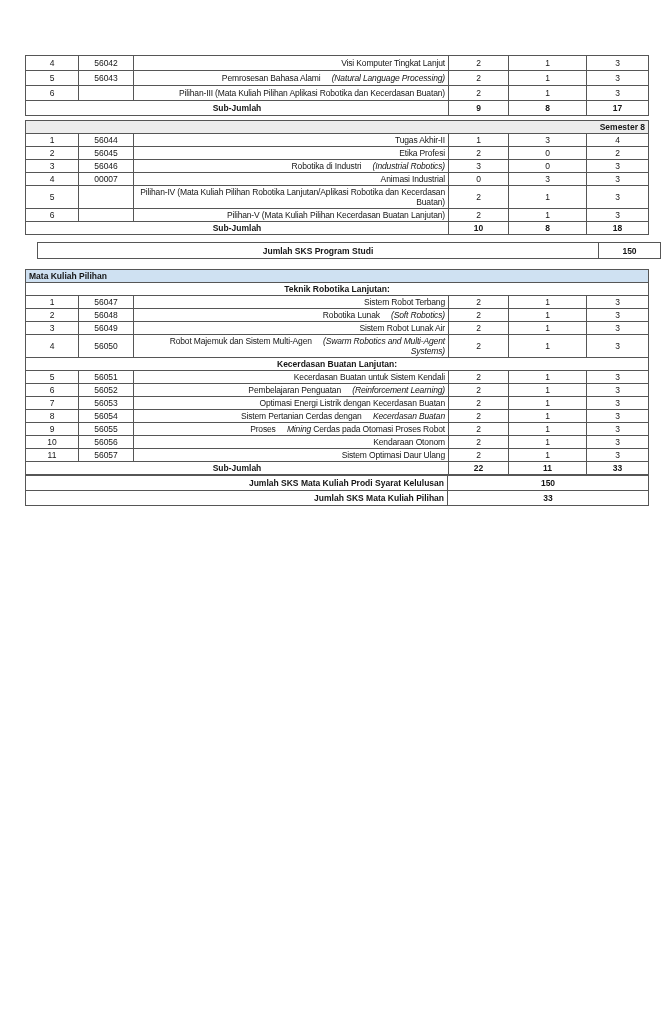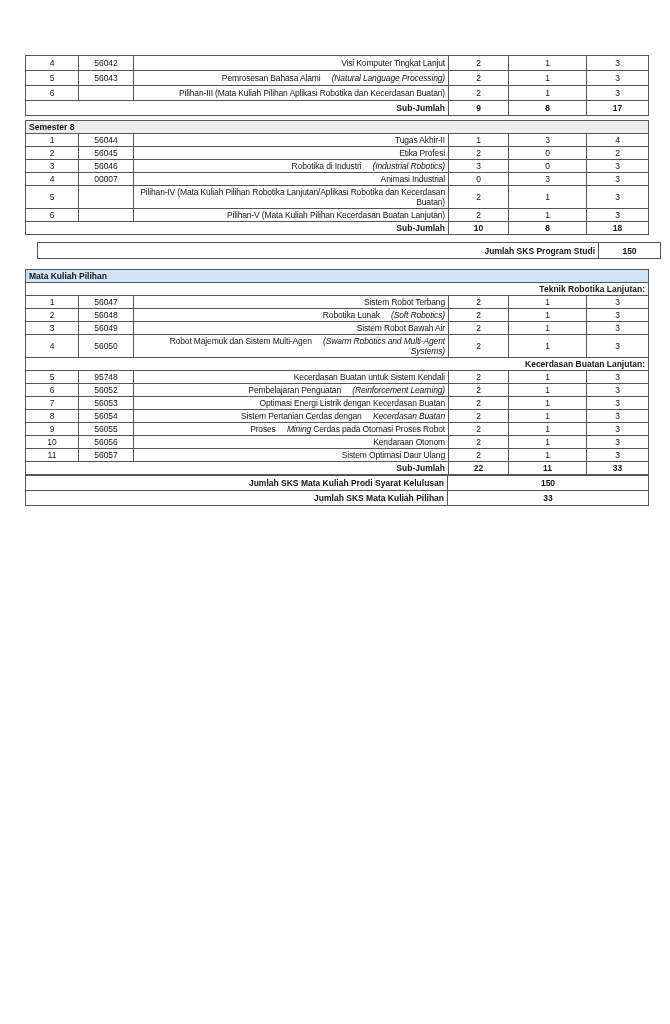--- a/index.html
+++ b/index.html
@@ -14,24 +14,24 @@
   .it{font-style:italic;padding-left:9px;}
   .t-a td{height:12px;}
   .t-b td{height:10px;}
   .t-c td{height:13px;}
   .t-d td{height:10px;}
   .t-e td{height:12px;}
   .t-a{margin-bottom:4px;}
   .t-b{margin-bottom:7px;}
   .t-c{margin-bottom:10px;margin-left:12px;}
   .t-d{}
-  .sem-head{background:var(--semester-bg,#ededed);font-weight:bold;text-align:left;}
+  .sem-head{background:var(--semester-bg,#ededed);font-weight:bold;text-align:right;}
   .blue-head{background:var(--elective-bg,#cfe1f2);font-weight:bold;text-align:left;}
-  .group-head{font-weight:bold;text-align:right;}
-  .sub-label{font-weight:bold;text-align:right;}
+  .group-head{font-weight:bold;text-align:center;}
+  .sub-label{font-weight:bold;text-align:center;}
   .val-b{font-weight:bold;text-align:center;}
   .sum-label{font-weight:bold;text-align:right;}
 </style>
 </head>
 <body>
 
 <div class="page" style="--elective-bg: #cfe1f2; --semester-bg: #ededed; --border: #565656;">
   <div class="content">
 
     <table class="t-a">
@@ -188,39 +188,39 @@
             <td class="c-c">2</td>
             <td class="c-c">56048</td>
             <td class="c-name"><span>Robotika Lunak </span><span class="it">(Soft Robotics)</span></td>
             <td class="c-c">2</td>
             <td class="c-c">1</td>
             <td class="c-c">3</td>
           </tr>
           <tr>
             <td class="c-c">3</td>
             <td class="c-c">56049</td>
-            <td class="c-name"><span>Sistem Robot Bawah Air</span></td>
+            <td class="c-name"><span>Sistem Robot Lunak Air</span></td>
             <td class="c-c">2</td>
             <td class="c-c">1</td>
             <td class="c-c">3</td>
           </tr>
           <tr>
             <td class="c-c">4</td>
             <td class="c-c">56050</td>
             <td class="c-name"><span>Robot Majemuk dan Sistem Multi-Agen </span><span class="it">(Swarm Robotics and Multi-Agent Systems)</span></td>
             <td class="c-c">2</td>
             <td class="c-c">1</td>
             <td class="c-c">3</td>
           </tr>
           <tr>
             <td class="group-head" colspan="6">Kecerdasan Buatan Lanjutan:</td>
           </tr>
           <tr>
             <td class="c-c">5</td>
-            <td class="c-c">95748</td>
+            <td class="c-c">56051</td>
             <td class="c-name"><span>Kecerdasan Buatan untuk Sistem Kendali</span></td>
             <td class="c-c">2</td>
             <td class="c-c">1</td>
             <td class="c-c">3</td>
           </tr>
           <tr>
             <td class="c-c">6</td>
             <td class="c-c">56052</td>
             <td class="c-name"><span>Pembelajaran Penguatan </span><span class="it">(Reinforcement Learning)</span></td>
             <td class="c-c">2</td>

